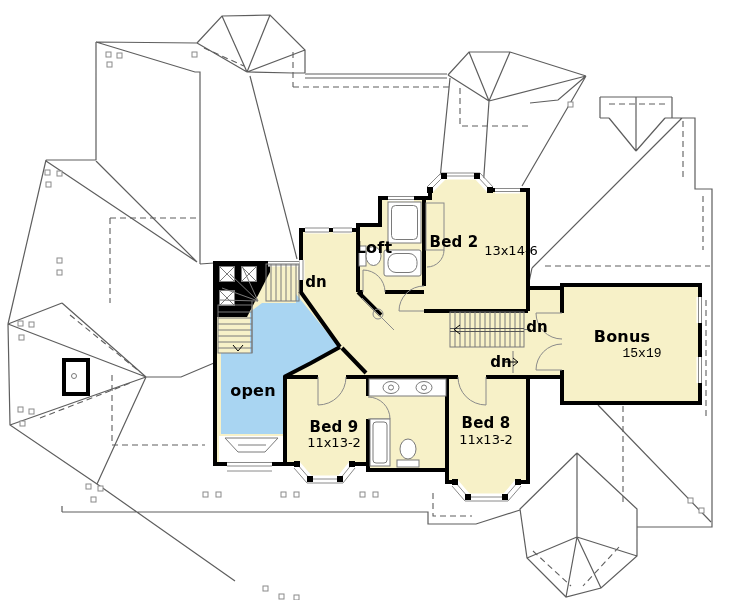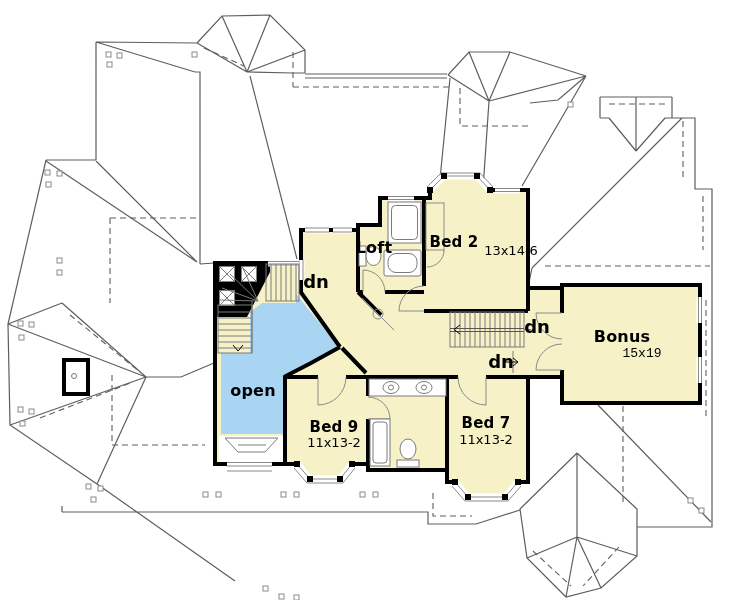--- a/index.html
+++ b/index.html
@@ -11,21 +11,21 @@
     --door:#8a8a8a;
   }
   html,body{margin:0;padding:0;background:#ffffff;}
   .stage{position:relative;width:750px;height:600px;background:#ffffff;overflow:hidden;
          font-family:"DejaVu Sans","Liberation Sans",sans-serif;}
   .stage svg{position:absolute;left:0;top:0;}
   .lbl{position:absolute;transform:translate(-50%,-50%);color:#000;white-space:nowrap;line-height:1;}
   .name{font-weight:bold;font-size:15px;letter-spacing:0.2px;}
   .big{font-size:16px;}
   .dims{font-size:13px;}
-  .dn{font-weight:bold;font-size:18px;}
+  .dn{font-weight:bold;font-size:15px;}
   
   .p-loft{left:330px;top:248px;margin-left:44px;}
   .p-dn1{left:316px;top:282px;}
   .p-bed2n{left:454px;top:242px;}
   .p-bed2d{left:482px;top:250px;margin-left:29px;}
   .p-dn2{left:537px;top:327px;}
   .p-dn3{left:501px;top:362px;}
   .p-bonusn{left:622px;top:337px;}
   .p-bonusd{left:642px;top:353px;font-family:Liberation Mono, monospace;}
   .p-open{left:253px;top:391px;}
@@ -264,17 +264,17 @@
   <div class="lbl dn p-dn1">dn</div>
   <div class="lbl name p-bed2n">Bed 2</div>
   <div class="lbl dims p-bed2d">13x14-6</div>
   <div class="lbl dn p-dn2">dn</div>
   <div class="lbl dn p-dn3">dn</div>
   <div class="lbl name big p-bonusn">Bonus</div>
   <div class="lbl dims p-bonusd">15x19</div>
   <div class="lbl name big p-open">open</div>
   <div class="lbl name p-bed3n">Bed 9</div>
   <div class="lbl dims p-bed3d">11x13-2</div>
-  <div class="lbl name p-bed4n">Bed 7</div>
+  <div class="lbl name p-bed4n">Bed 8</div>
   <div class="lbl dims p-bed4d">11x13-2</div>
 </div>
 
 </div>
 
 </body></html>

